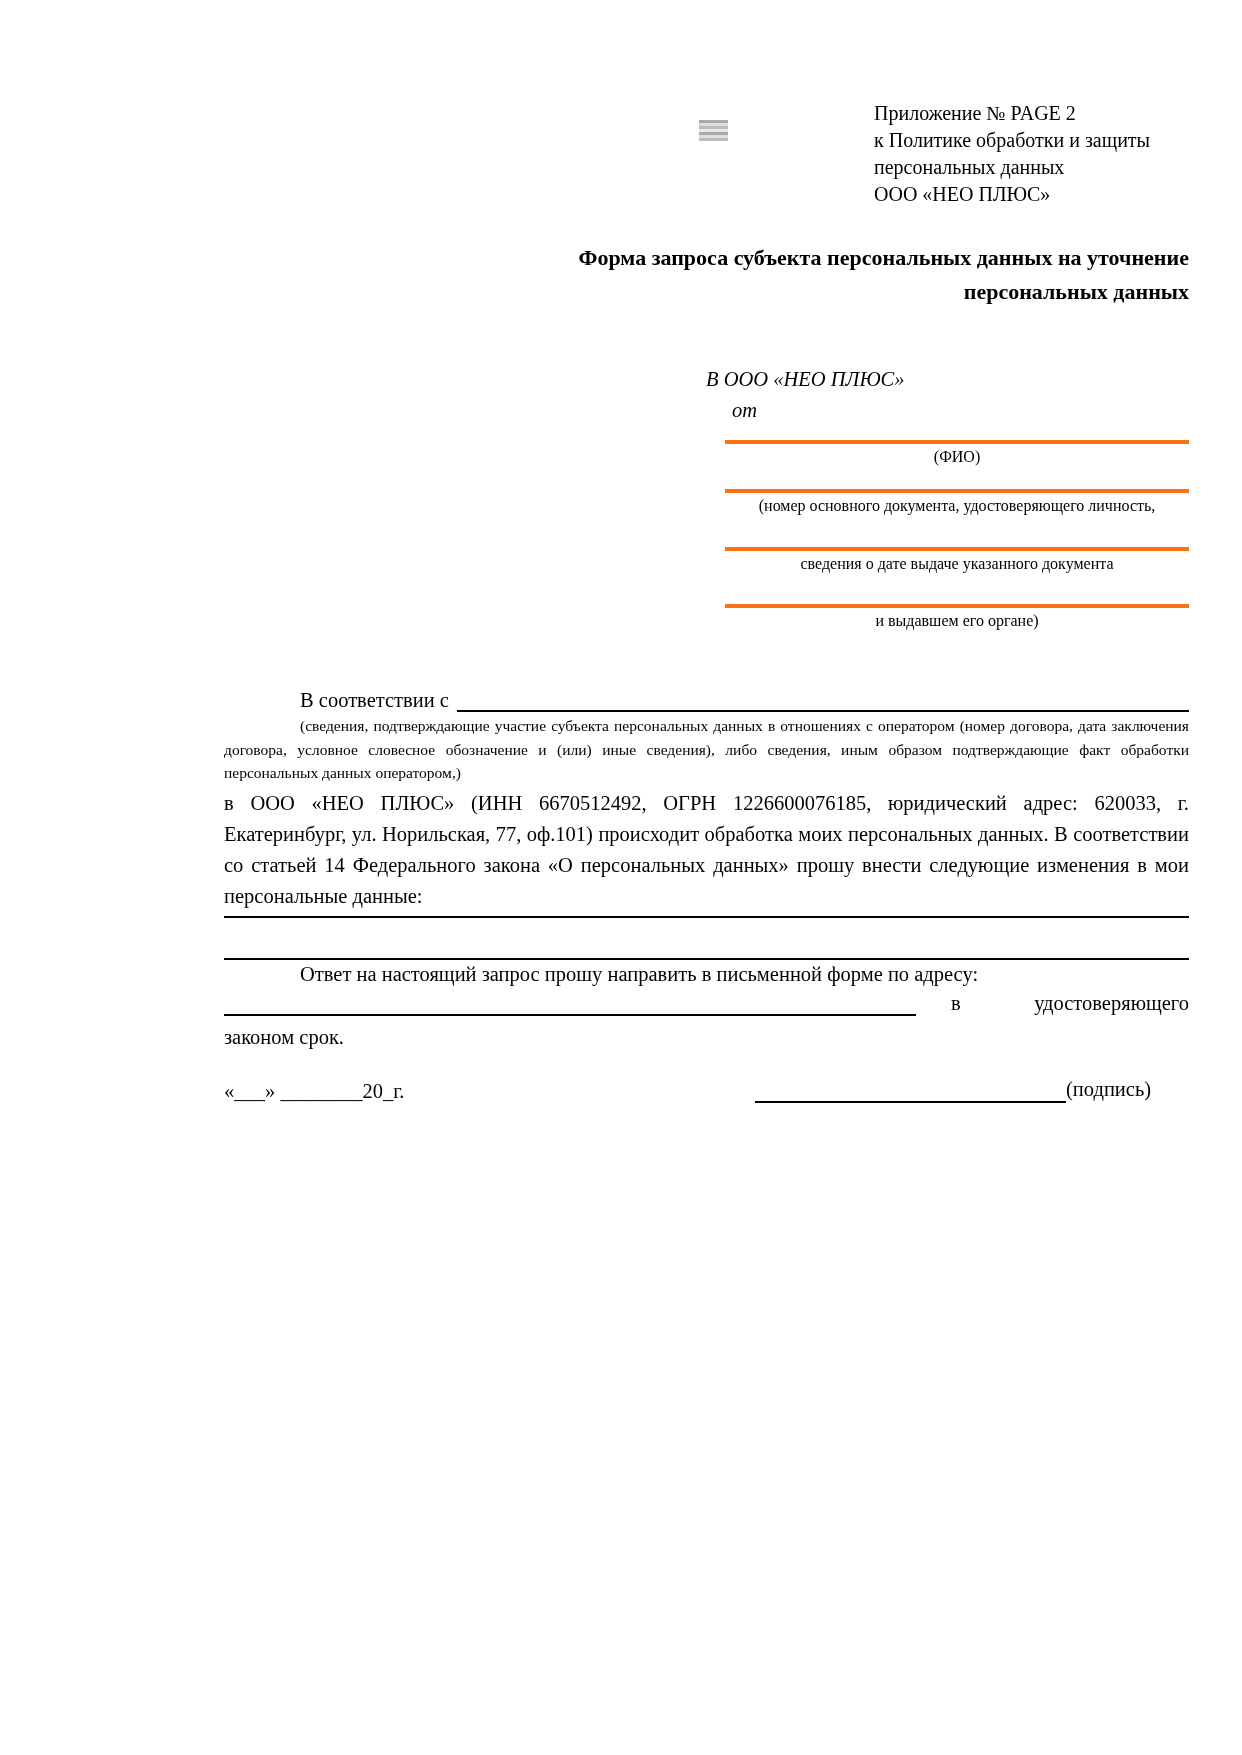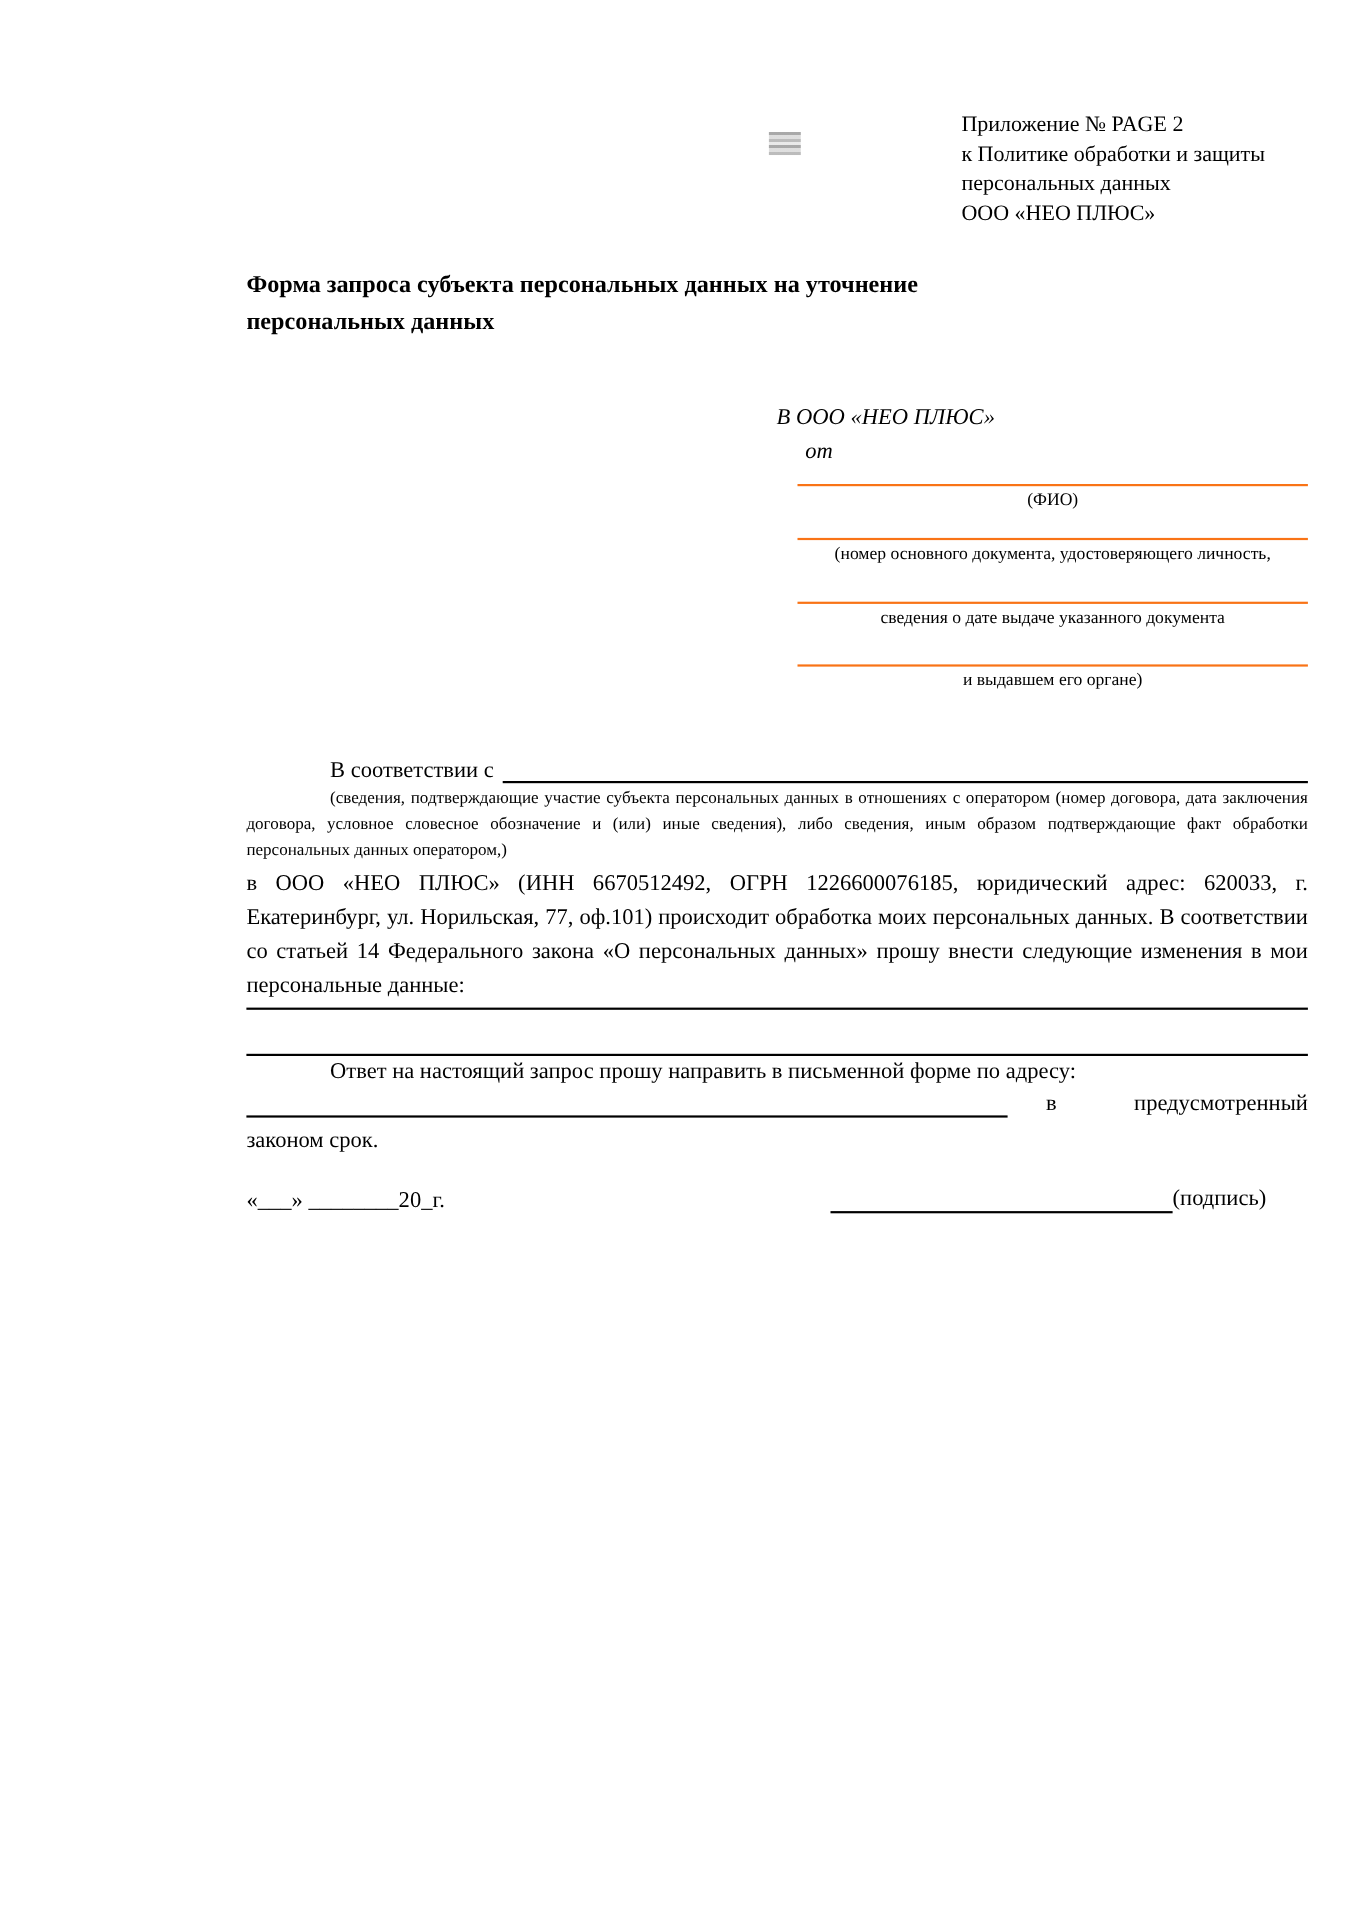--- a/index.html
+++ b/index.html
@@ -19,26 +19,26 @@
     background:
       repeating-linear-gradient(180deg,
         #9a9a9a 0 3px,
         #d9d9d9 3px 6px,
         #b0b0b0 6px 9px,
         #e6e6e6 9px 12px);
     opacity:.85;
   }
   .hdr{font-size:20px;line-height:27px;white-space:nowrap;}
   .title{
-    width:965px;text-align:left;
+    width:965px;text-align:right;
     font-weight:bold;font-size:22px;line-height:34px;
   }
   .addr{font-size:20.5px;white-space:nowrap;font-style:italic;}
   .fieldline{
-    border-top:2px solid #f97316;
+    border-top:4px solid #f97316;
     width:464px;
     text-align:center;
     font-size:16px;line-height:20px;
     padding-top:3px;
   }
   .zapros{width:965px;text-align:center;font-size:20.5px;}
   .introrow{
     display:flex;align-items:flex-end;
     width:889px;   
     height:26px;
@@ -104,20 +104,20 @@
   <div class="abs fineprint" style="left:176px;top:714px;">(сведения, подтверждающие участие субъекта персональных данных в отношениях с оператором (номер договора, дата заключения договора, условное словесное обозначение и (или) иные сведения), либо сведения, иным образом подтверждающие факт обработки персональных данных оператором,)</div>
 
   <div class="abs bodypar" style="left:176px;top:788px;">в ООО «НЕО ПЛЮС» (ИНН 6670512492, ОГРН 1226600076185, юридический адрес: 620033, г. Екатеринбург, ул. Норильская, 77, оф.101) происходит обработка моих персональных данных. В соответствии со статьей 14 Федерального закона «О персональных данных» прошу внести следующие изменения в мои персональные данные:</div>
 
   <div class="abs rule" style="left:176px;top:896px;width:965px;"></div>
   <div class="abs rule" style="left:176px;top:938px;width:965px;"></div>
 
   <div class="abs plain" style="left:252px;top:963px;">Ответ на настоящий запрос прошу направить в письменной форме по адресу:</div>
   <div class="abs rule" style="left:176px;top:994px;width:692px;"></div>
   <div class="abs plain" style="left:903px;top:992px;">в</div>
-  <div class="abs plain" style="right:101px;top:992px;text-align:right;">предусмотренный</div>
+  <div class="abs plain" style="right:101px;top:992px;text-align:right;">удостоверяющего</div>
   <div class="abs plain" style="left:176px;top:1026px;">законом срок.</div>
 
   <div class="abs plain" style="left:176px;top:1080px;">«___» ________20_г.</div>
   <div class="abs rule" style="left:707px;top:1081px;width:311px;"></div>
   <div class="abs sigcap" style="left:1018px;top:1078px;">(подпись)</div>
 
 </div>
 
 </body></html>

